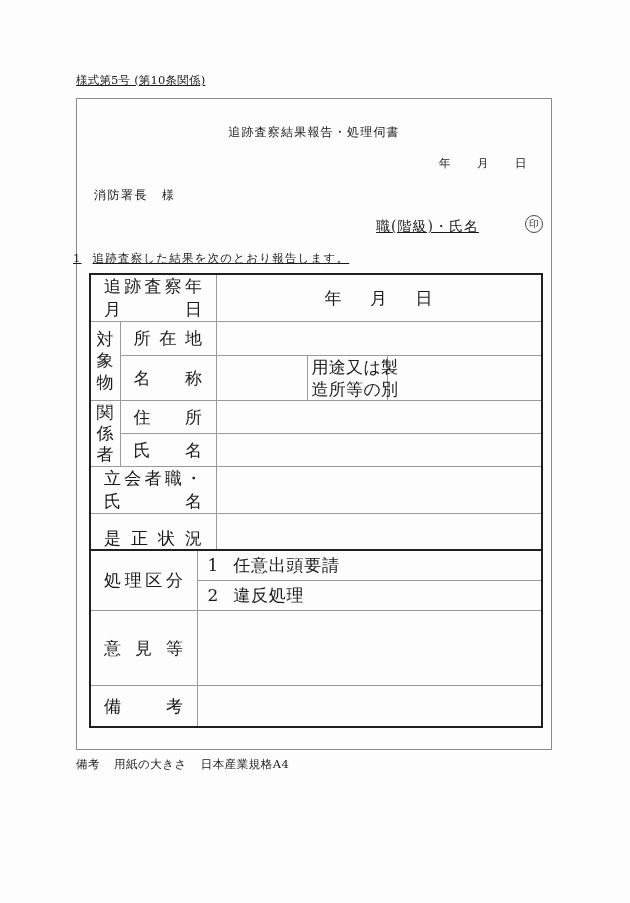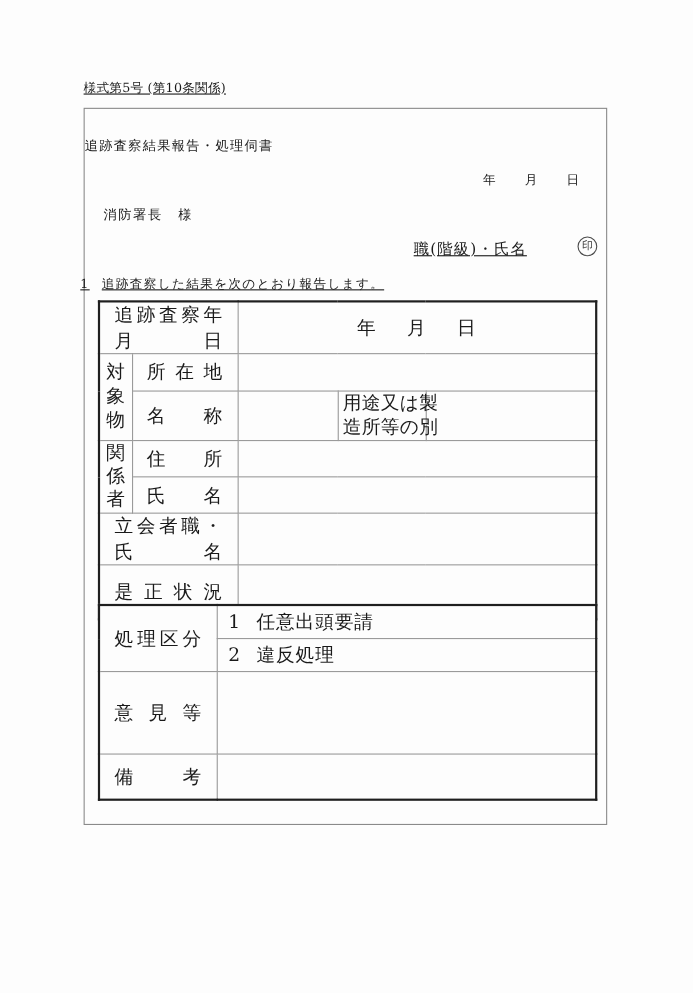--- a/index.html
+++ b/index.html
@@ -50,21 +50,21 @@
     width: 100%;
     height: 100%;
   }
 
   
   .doc-title {
     position: absolute;
     left: 0;
     top: 25px;
     width: 100%;
-    text-align: left;
+    text-align: center;
     font-size: 12px;
     letter-spacing: 1.2px;
   }
 
   .date-line {
     position: absolute;
     right: 24px;
     top: 57px;
     font-size: 11.5px;
     letter-spacing: 0.5px;
@@ -336,14 +336,17 @@
               <span class="lbl">備考</span>
             </td>
             <td class="blank-cell"></td>
           </tr>
         </tbody>
       </table>
 
     </div>
   </div>
 
+  <div class="footer-note">
+    <span>備考</span><span class="gap1"></span><span>用紙の大きさ</span><span class="gap2"></span><span>日本産業規格A4</span>
+  </div>
 
 </div>
 
 </body></html>

